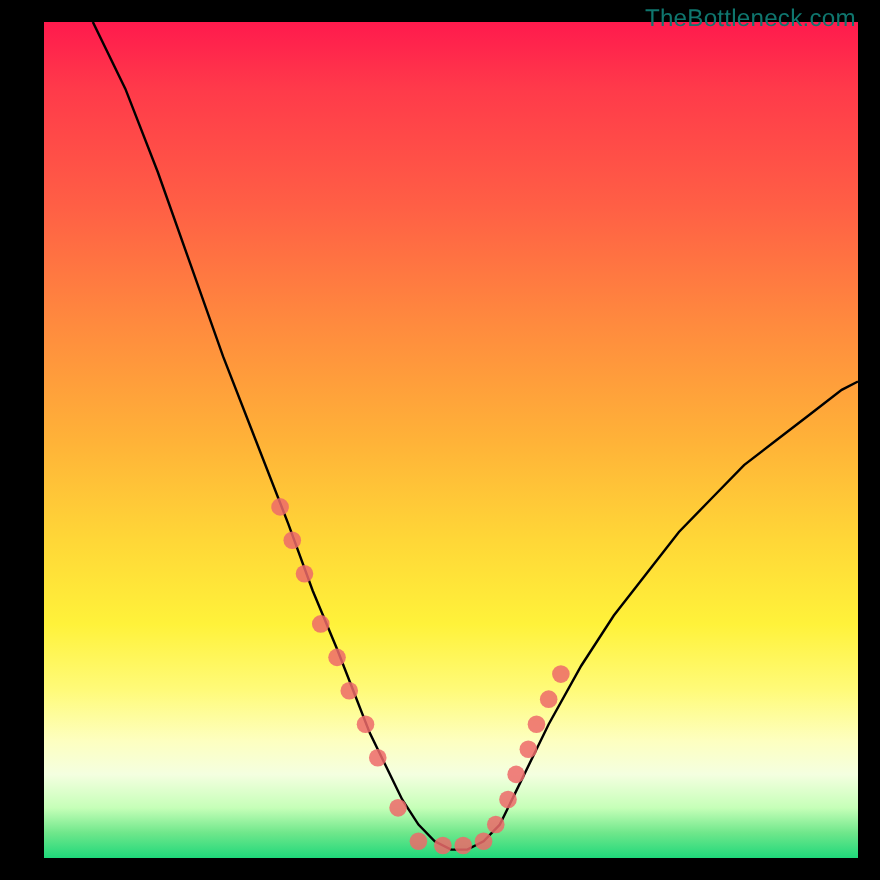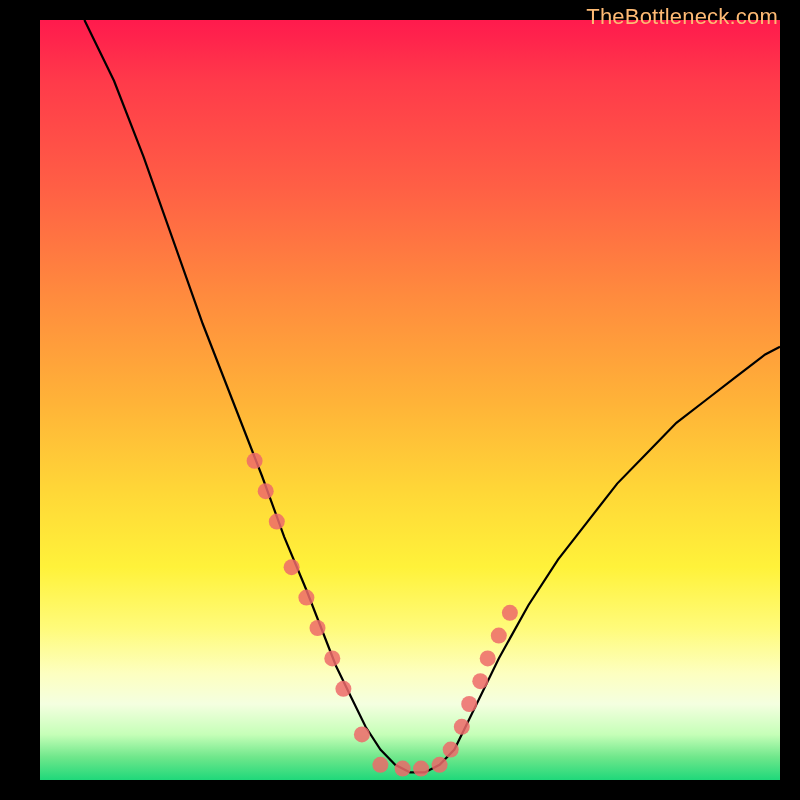--- a/index.html
+++ b/index.html
@@ -38,21 +38,21 @@
       #f4ffe0 90%,
       #c6ffb8 94%,
       #6fe78b 97%,
       #1fd87a 100%
     );
   }
   .attribution {
     position: absolute;
     top: 4px;
     right: 22px;
-    color: #fdba74;
+    color: #0f766e;
     font-size: 22px;
     font-weight: 500;
     letter-spacing: 0.2px;
     pointer-events: none;
   }
   svg.curve {
     position: absolute;
     left: 0;
     top: 0;
     width: 740px;

